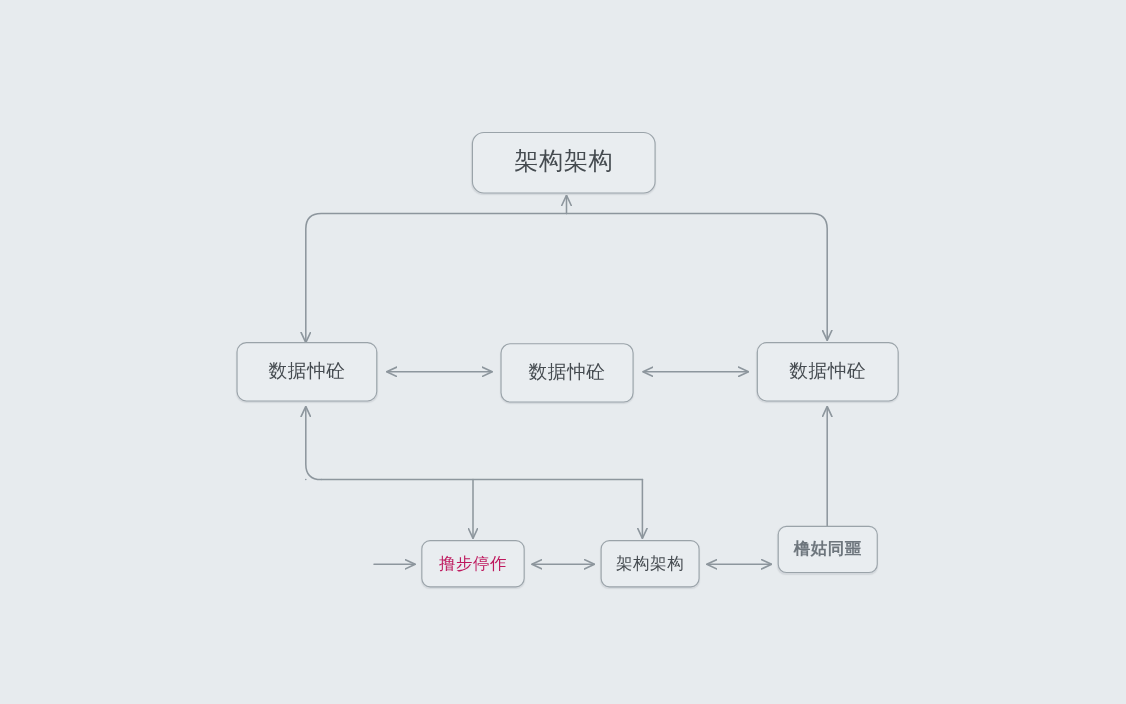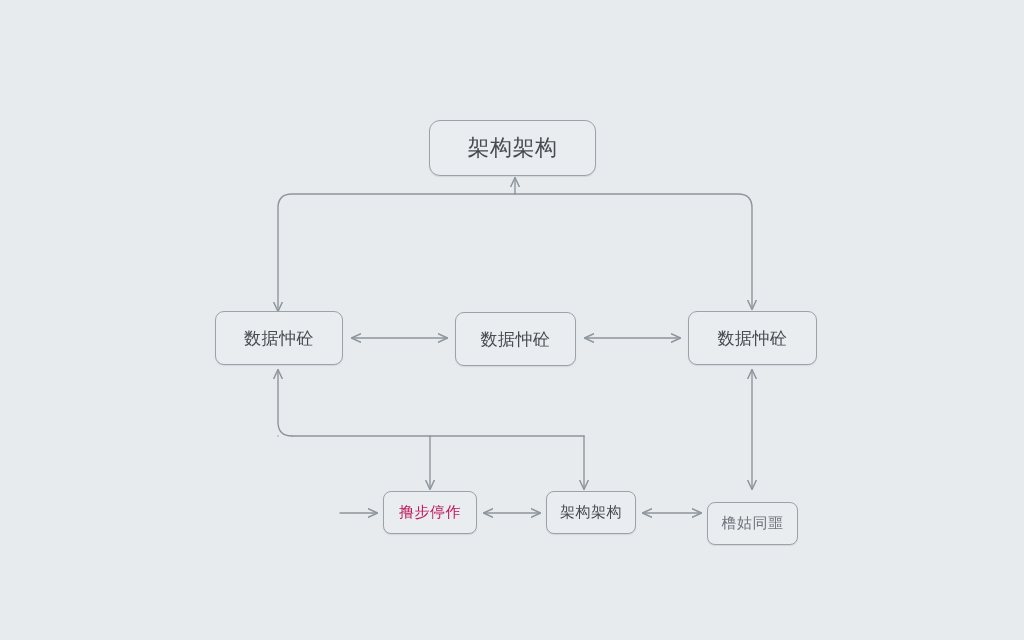--- a/index.html
+++ b/index.html
@@ -81,24 +81,25 @@
   }
   .node.bot-center {
     left: 546px;
     top: 491px;
     width: 90px;
     height: 43px;
     border-radius: 8px;
   }
   .node.bot-right {
     left: 707px;
-    top: 502px;
+    top: 478px;
     width: 91px;
     height: 43px;
     border-radius: 8px;
+    font-weight: bold;
   }
   .node.bot-left .node-label,
   .node.bot-center .node-label,
   .node.bot-right .node-label { font-size: 15px; }
 
   .node.bot-left .node-label {
     color: #be185d;
     filter: blur(0.45px);
   }
   .node.bot-right .node-label {

